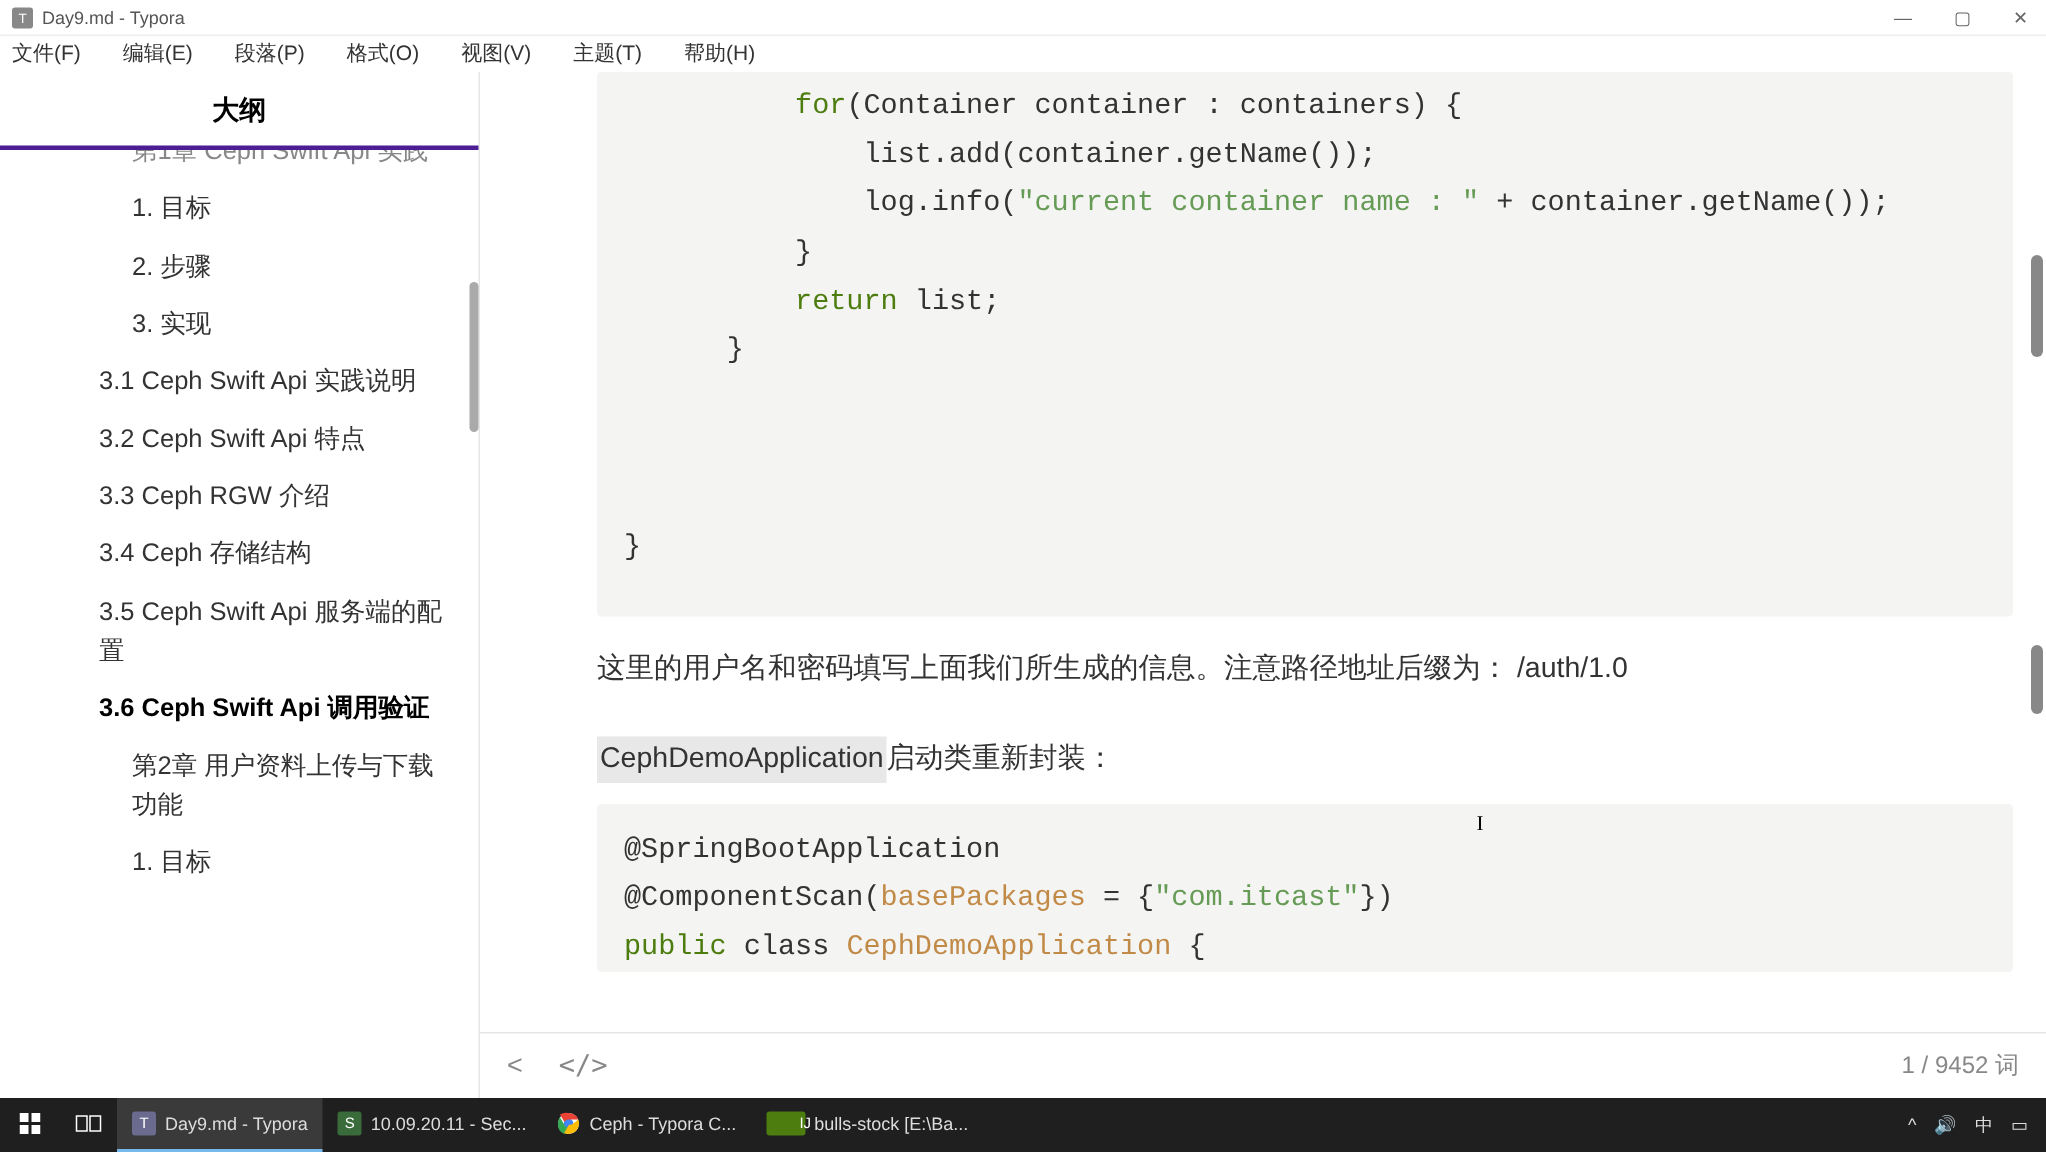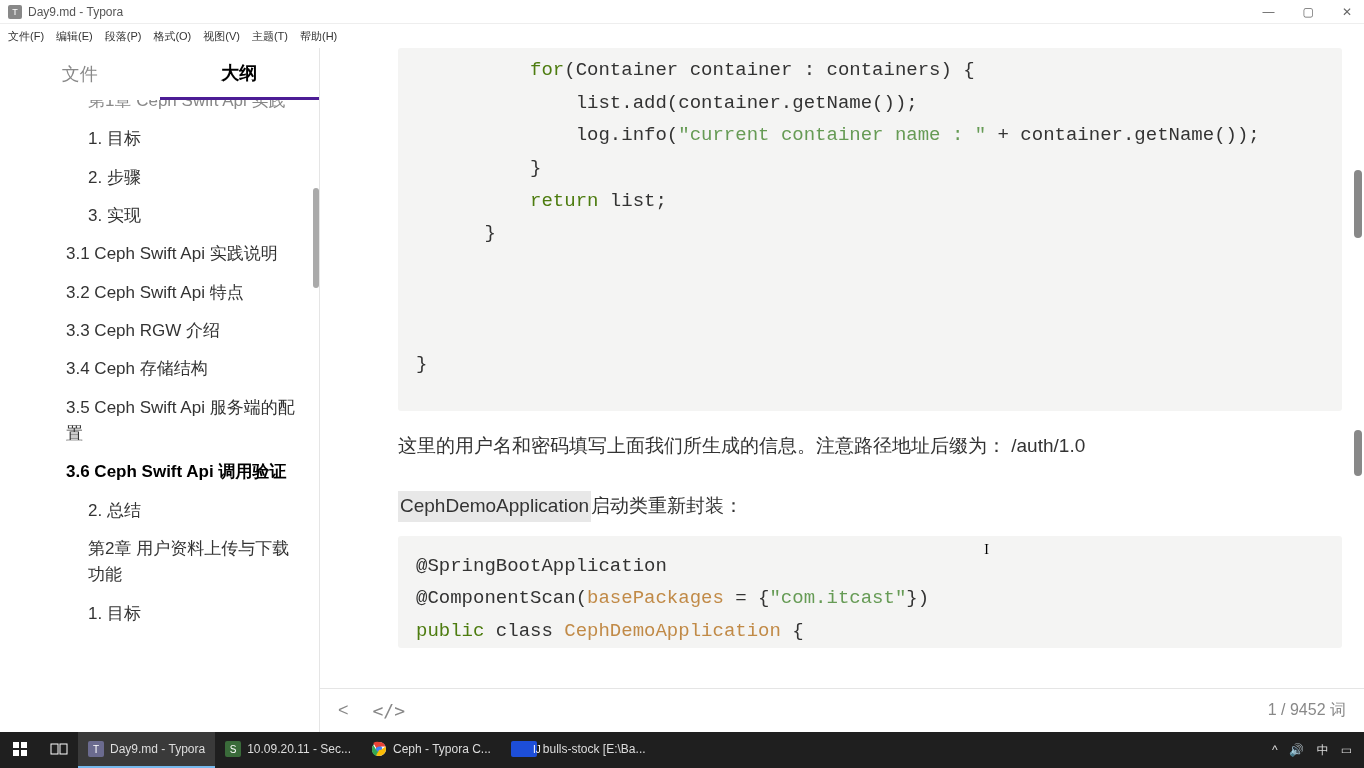--- a/index.html
+++ b/index.html
@@ -1,21 +1,21 @@
 <!DOCTYPE html>
 <html><head>
 <meta charset="utf-8">
 <style>
 * { margin:0; padding:0; box-sizing:border-box; }
 body { font-family:"Microsoft YaHei","Segoe UI",sans-serif; font-size:14px; overflow:hidden; background:#fff; color:#333; }
 .titlebar { height:24px; display:flex; align-items:center; padding:0 8px; font-size:12px; color:#555; border-bottom:1px solid #eee; }
 .titlebar .icon { width:14px; height:14px; background:#888; margin-right:6px; display:inline-block; border-radius:2px; font-size:9px; line-height:14px; text-align:center; color:#fff; }
 .titlebar .wincontrols { margin-left:auto; display:flex; gap:20px; font-size:12px; color:#666; }
 .titlebar .wincontrols span { cursor:pointer; padding:0 4px; }
-.menubar { height:24px; display:flex; align-items:center; padding:0 8px; font-size:11px; gap:12px; color:#333; }
+.menubar { height:24px; display:flex; align-items:center; padding:0 8px; font-size:14px; gap:28px; color:#333; }
 .menubar span { cursor:pointer; }
 .main { height:684px; display:flex; }
 .sidebar { width:320px; border-right:1px solid #e5e5e5; display:flex; flex-direction:column; position:relative; }
 .tabs { display:flex; height:52px; }
 .tabs .tab { flex:1; display:flex; align-items:center; justify-content:center; font-size:18px; cursor:pointer; color:#888; }
 .tabs .tab.active { color:#000; font-weight:bold; border-bottom:3px solid #4c1d95; }
 .outline { overflow-y:auto; flex:1; padding:4px 0; }
 .outline-item { padding:6px 14px 6px 66px; font-size:17px; line-height:1.55; cursor:pointer; color:#333; }
 .outline-item.l1 { padding-left:88px; }
 .outline-item.l2 { }
@@ -67,35 +67,33 @@
   <span>段落(P)</span>
   <span>格式(O)</span>
   <span>视图(V)</span>
   <span>主题(T)</span>
   <span>帮助(H)</span>
 </div>
 
 <div class="main">
   <div class="sidebar">
     <div class="tabs">
-      <div class="tab">文件</div>
       <div class="tab active">大纲</div>
     </div>
     <div class="outline" id="outline">
         <div class="outline-item l1" style="margin-top: -22px; color: rgb(136, 136, 136);">第1章 Ceph Swift Api 实践</div>
         <div class="outline-item l1">1. 目标</div>
         <div class="outline-item l1">2. 步骤</div>
         <div class="outline-item l1">3. 实现</div>
         <div class="outline-item l2">3.1 Ceph Swift Api 实践说明</div>
         <div class="outline-item l2">3.2 Ceph Swift Api 特点</div>
         <div class="outline-item l2">3.3 Ceph RGW 介绍</div>
         <div class="outline-item l2">3.4 Ceph 存储结构</div>
         <div class="outline-item l2">3.5 Ceph Swift Api 服务端的配置</div>
         <div class="outline-item l2 active">3.6 Ceph Swift Api 调用验证</div>
-        <div class="outline-item l1">2. 总结</div>
         <div class="outline-item l1">第2章 用户资料上传与下载功能</div>
         <div class="outline-item l1">1. 目标</div>
       </div>
     <div class="side-scroll">
         <div class="thumb"></div>
       </div>
   </div>
 
   <div class="content">
     <div class="doc">
@@ -162,21 +160,21 @@
             <circle cx="8" cy="8" r="7" fill="#fff"></circle>
             <circle cx="8" cy="8" r="3.2" fill="#4285f4"></circle>
             <path d="M8 1a7 7 0 016.5 4.4H8.2A3.2 3.2 0 005.3 7L2.3 2A7 7 0 018 1z" fill="#ea4335"></path>
             <path d="M1 8a7 7 0 011.3-4.1l3.1 5.3a3.2 3.2 0 003 1.8L5.1 15A7 7 0 011 8z" fill="#34a853"></path>
             <path d="M15 8a7 7 0 01-9.9 6.3l3.2-5.5A3.2 3.2 0 0011.2 8l3.3-2.6A7 7 0 0115 8z" fill="#fbbc05"></path>
           </svg>
         </span>
         <span>Ceph - Typora C...</span>
       </div>
       <div class="tb-item">
-        <span class="tb-ico" style="background: #1d4ed8; color: rgb(255, 255, 255); padding-left: 26px;">IJ</span>
+        <span class="tb-ico" style="background: #4d7c0f; color: rgb(255, 255, 255); padding-left: 26px;">IJ</span>
         <span>bulls-stock [E:\Ba...</span>
       </div>
     </div>
   <div class="tray">
     <span>^</span>
     <span>🔊</span>
     <span>中</span>
     <span>▭</span>
   </div>
 </div>

